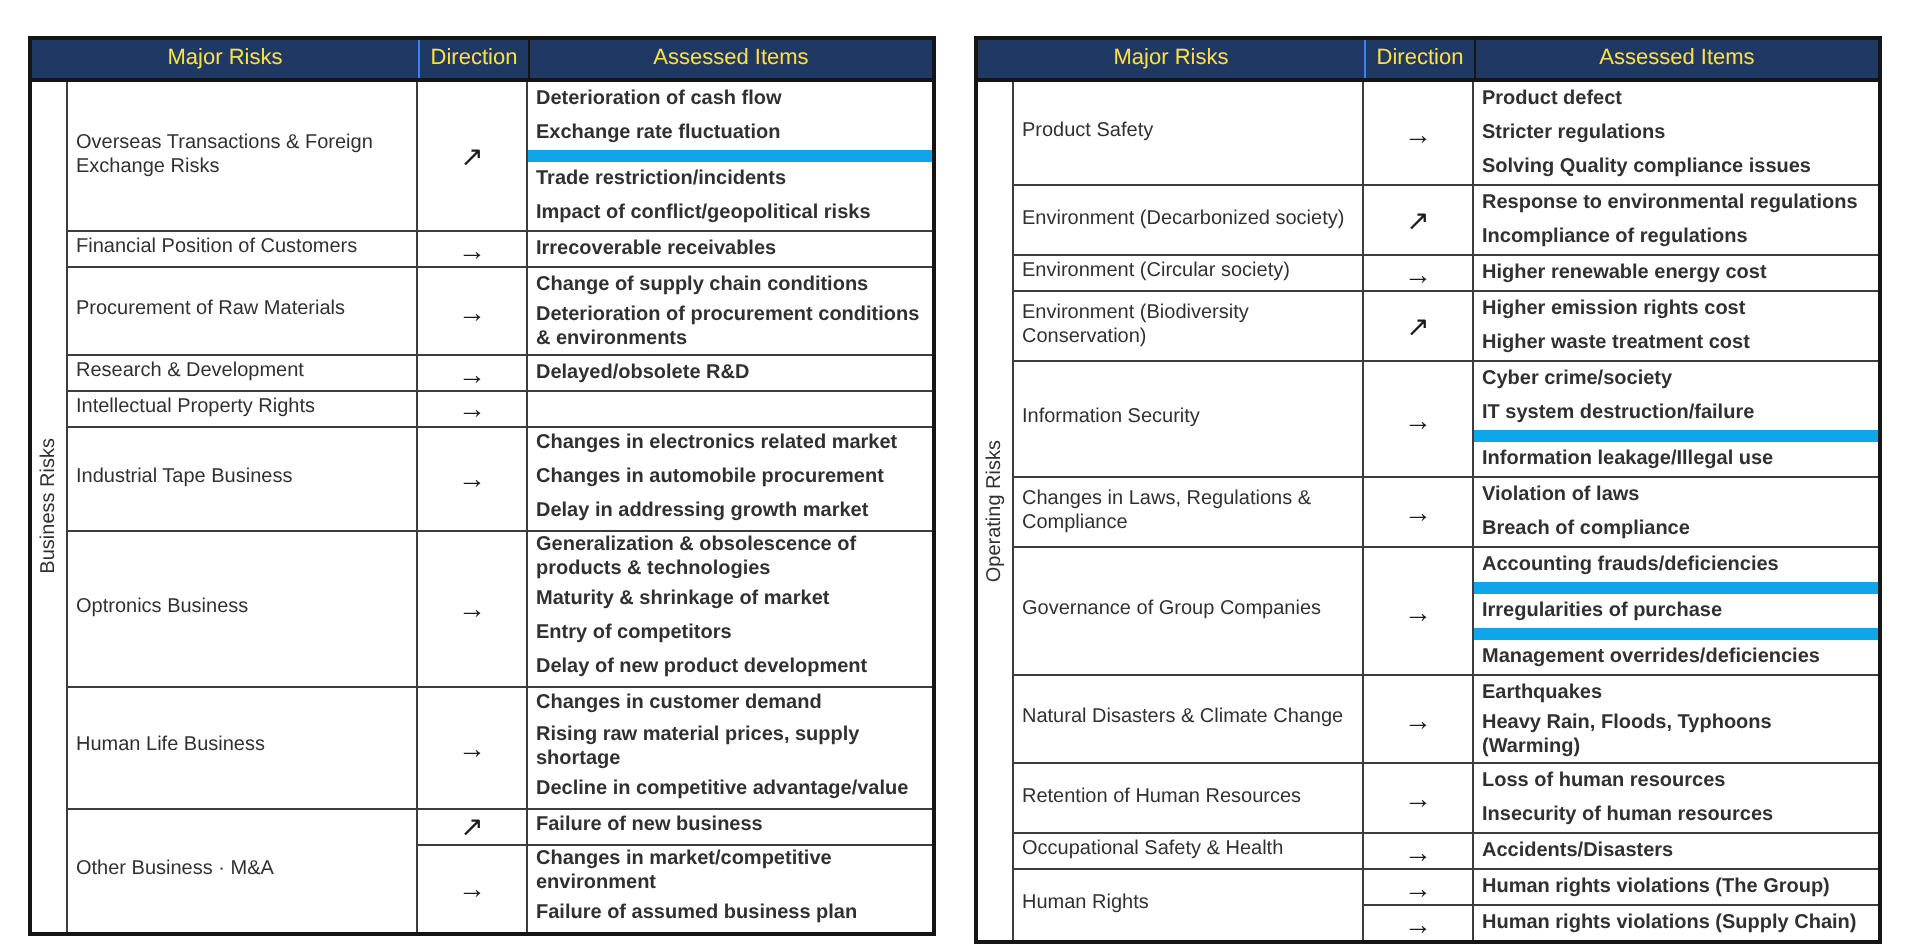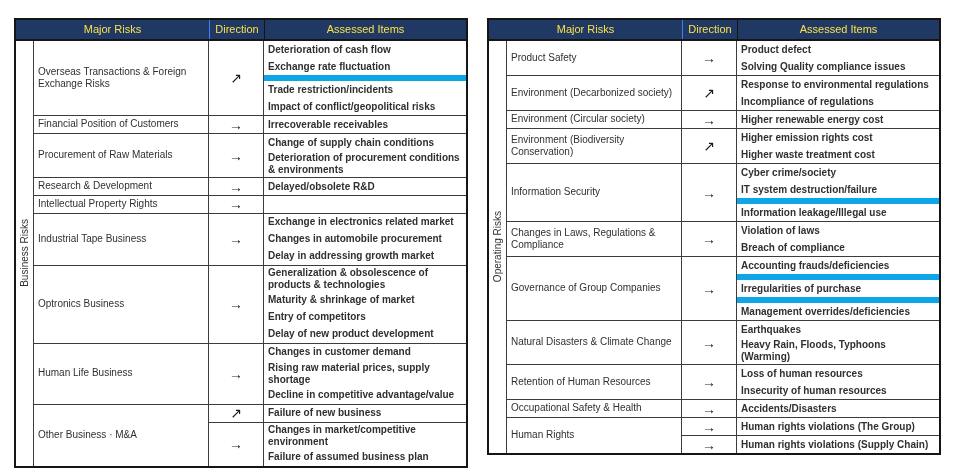--- a/index.html
+++ b/index.html
@@ -202,21 +202,21 @@
           </div>
           <div class="risk-row">
             <div class="risk-cell">Industrial Tape Business</div>
             <div class="spans">
               <div class="span-row">
                 <div class="dir-cell">
                   <div class="arrow">→</div>
                 </div>
                 <div class="groups">
                   <div class="group">
-                    <div class="item">Exchange in electronics related market</div>
+                    <div class="item">Changes in electronics related market</div>
                     <div class="item">Changes in automobile procurement</div>
                     <div class="item">Delay in addressing growth market</div>
                   </div>
                 </div>
               </div>
             </div>
           </div>
           <div class="risk-row">
             <div class="risk-cell">Optronics Business</div>
             <div class="spans">
@@ -296,20 +296,21 @@
           <div class="risk-row">
             <div class="risk-cell">Product Safety</div>
             <div class="spans">
               <div class="span-row">
                 <div class="dir-cell">
                   <div class="arrow">→</div>
                 </div>
                 <div class="groups">
                   <div class="group">
                     <div class="item">Product defect</div>
+                    <div class="item">Stricter regulations</div>
                     <div class="item">Solving Quality compliance issues</div>
                   </div>
                 </div>
               </div>
             </div>
           </div>
           <div class="risk-row">
             <div class="risk-cell">Environment (Decarbonized society)</div>
             <div class="spans">
               <div class="span-row">

